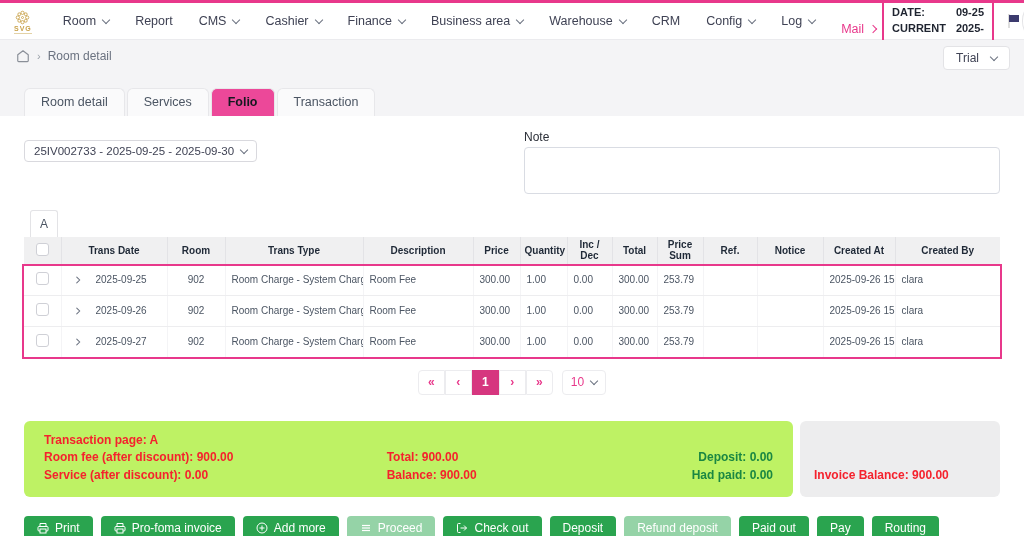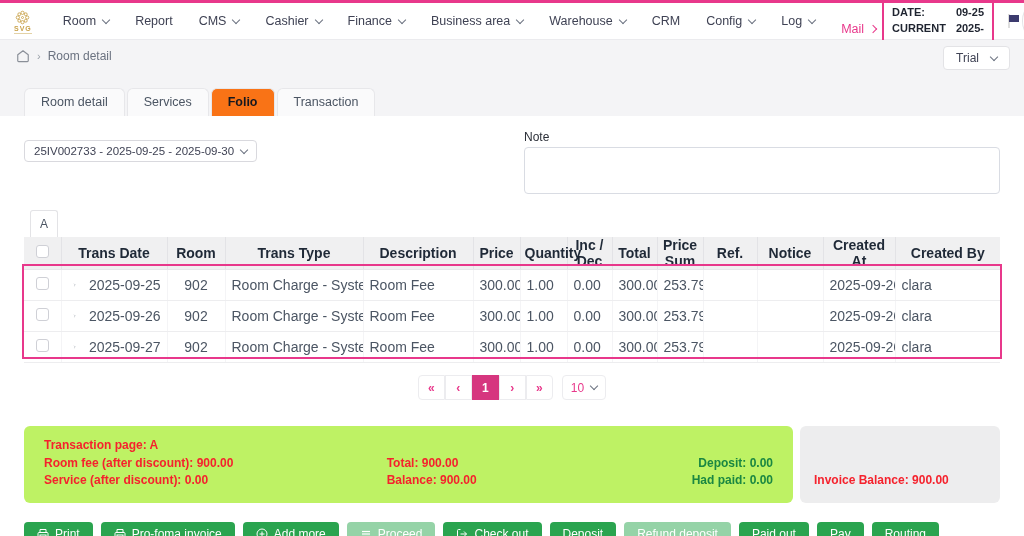--- a/index.html
+++ b/index.html
@@ -32,37 +32,37 @@
   .crumbs { display:flex; align-items:center; padding:9px 16px 0; }
   .crumb-sep { color:#9aa0a8; margin:0 7px; font-size:11px; }
   .crumb-text { font-size:12px; color:#6b7280; }
   .env-btn { position:absolute; right:14px; top:6px; background:#fff; border:1px solid #e3e3e6; border-radius:4px;
     padding:4px 12px; font-size:12px; color:#3f4254; display:flex; align-items:center; cursor:pointer; }
   .env-btn .caret-down { margin-left:12px; }
   
   .tabbar { background:#f4f4f6; display:flex; align-items:flex-end; padding:0 24px; gap:2px; }
   .tab { padding:6px 16px 7px; font-size:12.5px; color:#4b5563; background:#fafafb;
     border:1px solid #e7e7ea; border-bottom:none; border-radius:6px 6px 0 0; cursor:pointer; }
-  .tab.active { background:#f97316; font-weight:700; color:#15181f; }
+  .tab.active { background:#ec4899; font-weight:700; color:#15181f; }
   
   .content { background:#fff; padding:14px 24px 0; }
   .row-top { display:flex; justify-content:space-between; }
   .inv-select { width:233px; height:22px; border:1px solid #d9d9de; border-radius:4px; background:#fff;
     display:flex; align-items:center; padding:0 9px; font-size:11.5px; color:#3f4254; cursor:pointer; margin-top:10px; }
   .inv-select .caret-down { margin-left:auto; }
   .note-col { width:476px; }
   .note-label { font-size:12px; color:#2b2f38; margin-bottom:3px; }
   .note-area { width:100%; height:47px; border:1px solid #d9dce3; border-radius:4px; resize:none;
     font-family:inherit; font-size:12px; padding:5px 8px; outline:none; }
   
   .a-tab { margin-top:12px; margin-left:6px; width:28px; height:27px; border:1px solid #e3e3e6; border-bottom:none;
     background:#fff; display:flex; align-items:center; justify-content:center; font-size:12px; color:#4b5563;
     border-radius:3px 3px 0 0; cursor:pointer; }
   .tbl-wrap { position:relative; }
-  table { width:100%; border-collapse:collapse; table-layout:fixed; font-size:14px; }
+  table { width:100%; border-collapse:collapse; table-layout:fixed; font-size:10px; }
   th { background:#f0f0f1; color:#1f2937; font-weight:700; height:27px;
     border-right:1px solid #e3e3e6; border-bottom:1px solid #e7e7ea; text-align:center; padding:0 4px; }
   th:last-child { border-right:none; }
   td { height:31px; border-bottom:1px solid #ededef; border-right:1px solid #f4f4f6;
     color:#4b5563; padding:0 6px; overflow:hidden; white-space:nowrap; }
   td:last-child { border-right:none; }
   td.r { text-align:left; padding-right:9px; }
   td.c { text-align:center; }
   .chk { width:13px; height:13px; border:1.5px solid #cfd0d6; border-radius:3px; background:#fff;
     display:inline-block; cursor:pointer; }

